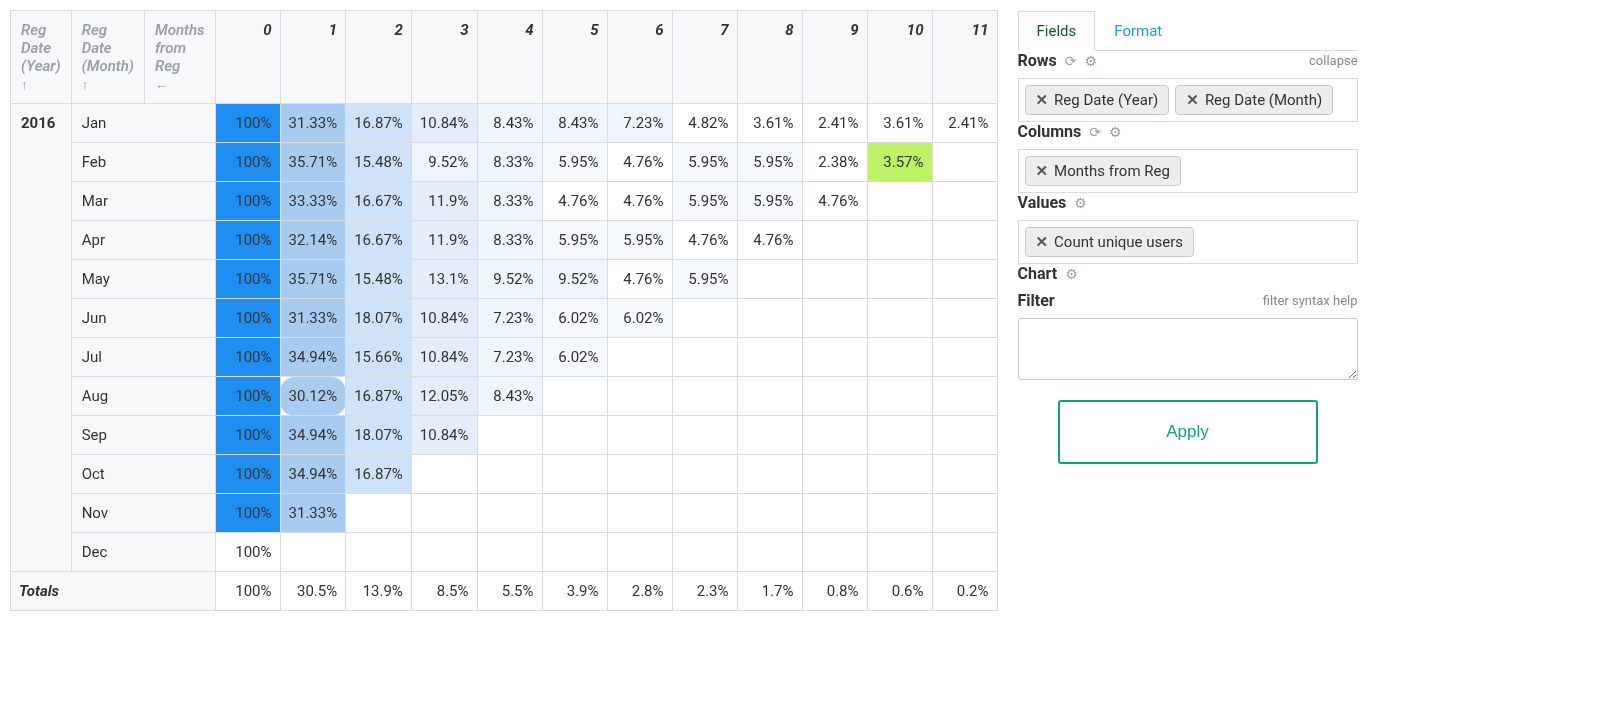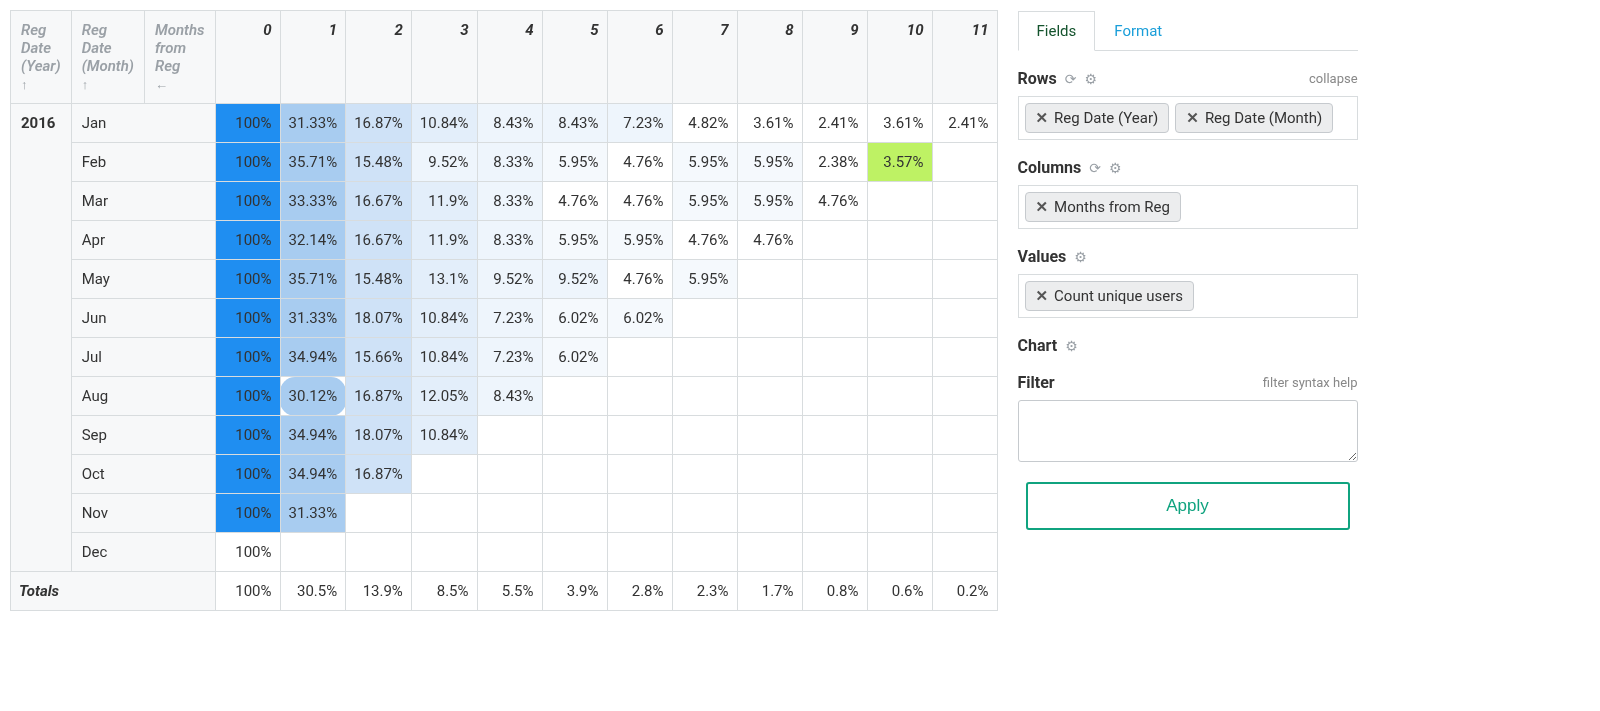--- a/index.html
+++ b/index.html
@@ -94,21 +94,20 @@
   top: 1px;
 }
 .tab.active {
   border: 1px solid #d8dcde;
   border-bottom: 1px solid #fff;
   background: #fff;
   font-weight: 400;
 }
 .tab.inactive { color: #1a9ed9; }
 .section {
-  margin-top: 18px;
 }
 .section-header {
   display: flex;
   align-items: center;
   gap: 8px;
   margin-bottom: 8px;
 }
 .section-header .title { font-weight: 700; font-size: 16px; color: #333; }
 .section-header .action-link {
   margin-left: auto;
@@ -150,23 +149,23 @@
 textarea.filter {
   width: 100%;
   height: 62px;
   border: 1px solid #c6cace;
   border-radius: 3px;
   padding: 6px;
   font-size: 14px;
   resize: vertical;
 }
 button.apply {
-  width: 324px;
+  width: 260px;
   margin-top: 16px;
-  padding: 12px 0;
+  padding: 20px 0;
   background: #fff;
   border: 2px solid #10a37f;
   color: #10a37f;
   font-size: 17px;
   font-weight: 400;
   border-radius: 3px;
   cursor: pointer;
   display: block;
   margin-left: auto;
   margin-right: auto;

